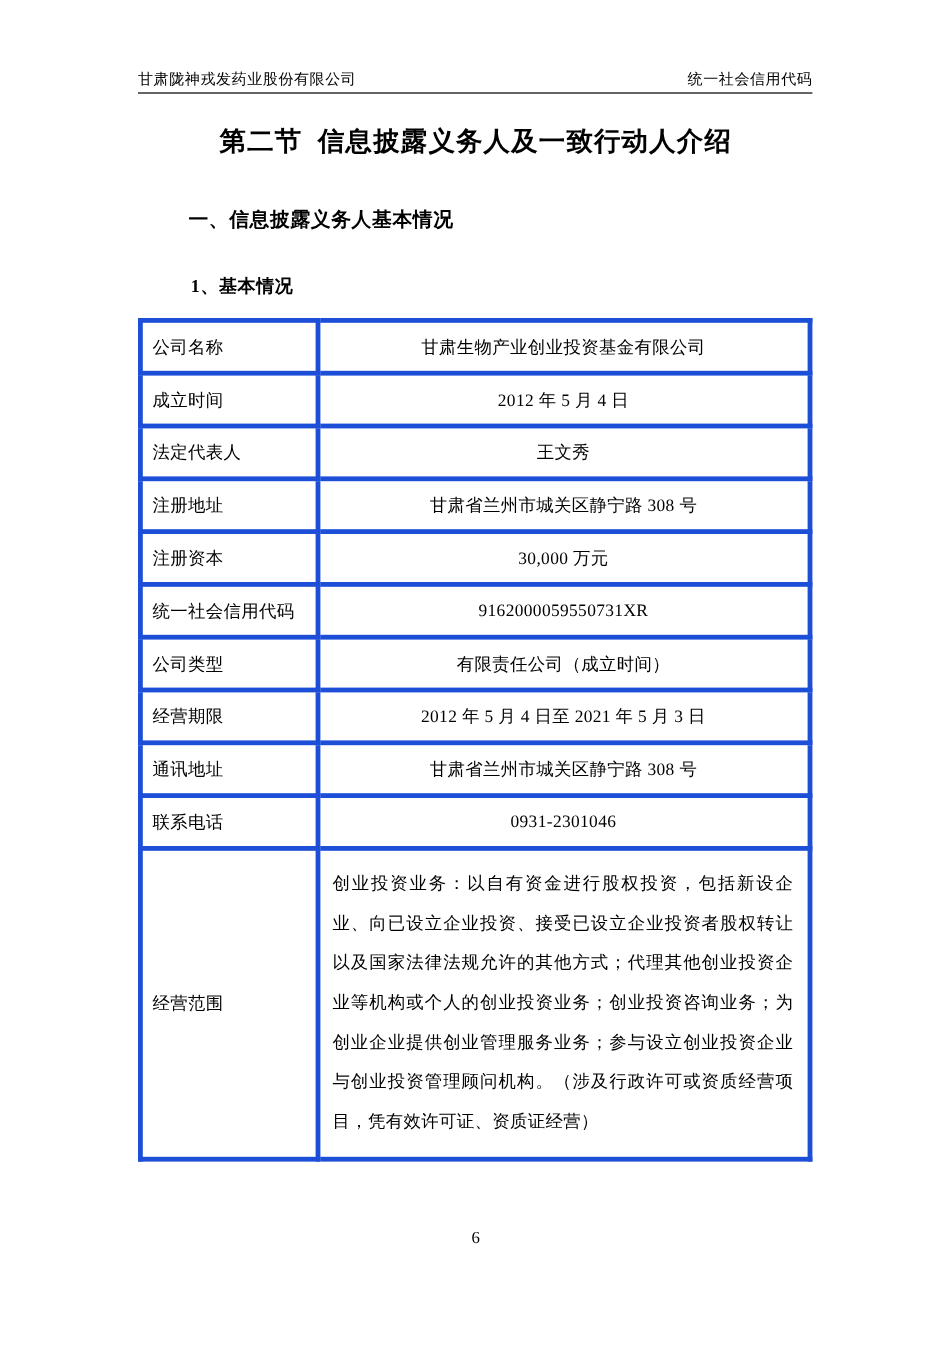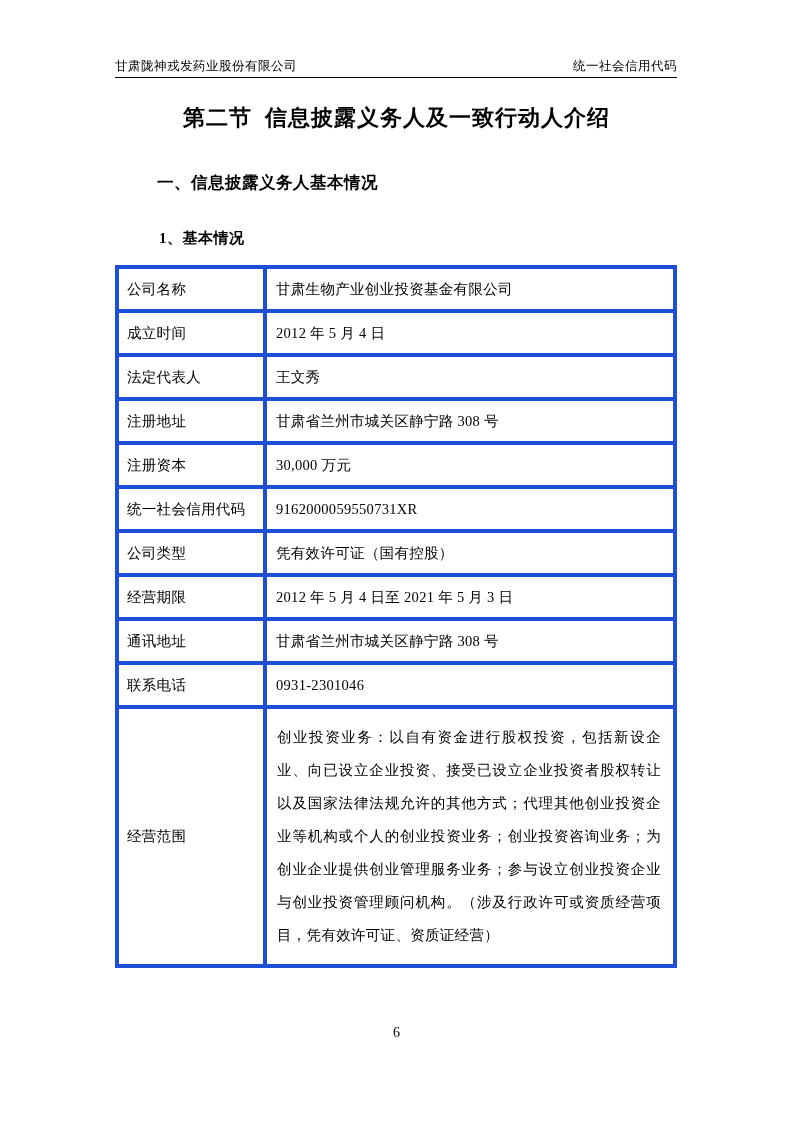--- a/index.html
+++ b/index.html
@@ -75,20 +75,21 @@
     vertical-align: middle;
     height: 44px;
     padding: 4px 10px 4px 8px;
     letter-spacing: 0.3px;
   }
   .info-table td.cell-label {
     width: 148px;
   }
   .info-table td.cell-value {
     padding-left: 9px;
+    text-align: center;
   }
   .info-table tr.row-long td {
     height: auto;
   }
   .info-table tr.row-long td.cell-value {
     line-height: 33px;
     padding: 12px 12px 12px 10px;
     text-align: justify;
     text-justify: inter-ideograph;
   }
@@ -139,21 +140,21 @@
       <tr>
         <td class="cell-label">注册资本</td>
         <td class="cell-value">30,000 万元</td>
       </tr>
       <tr>
         <td class="cell-label">统一社会信用代码</td>
         <td class="cell-value">9162000059550731XR</td>
       </tr>
       <tr>
         <td class="cell-label">公司类型</td>
-        <td class="cell-value">凭有效许可证（国有控股）</td>
+        <td class="cell-value">有限责任公司（成立时间）</td>
       </tr>
       <tr>
         <td class="cell-label">经营期限</td>
         <td class="cell-value">2012 年 5 月 4 日至 2021 年 5 月 3 日</td>
       </tr>
       <tr>
         <td class="cell-label">通讯地址</td>
         <td class="cell-value">甘肃省兰州市城关区静宁路 308 号</td>
       </tr>
       <tr>

